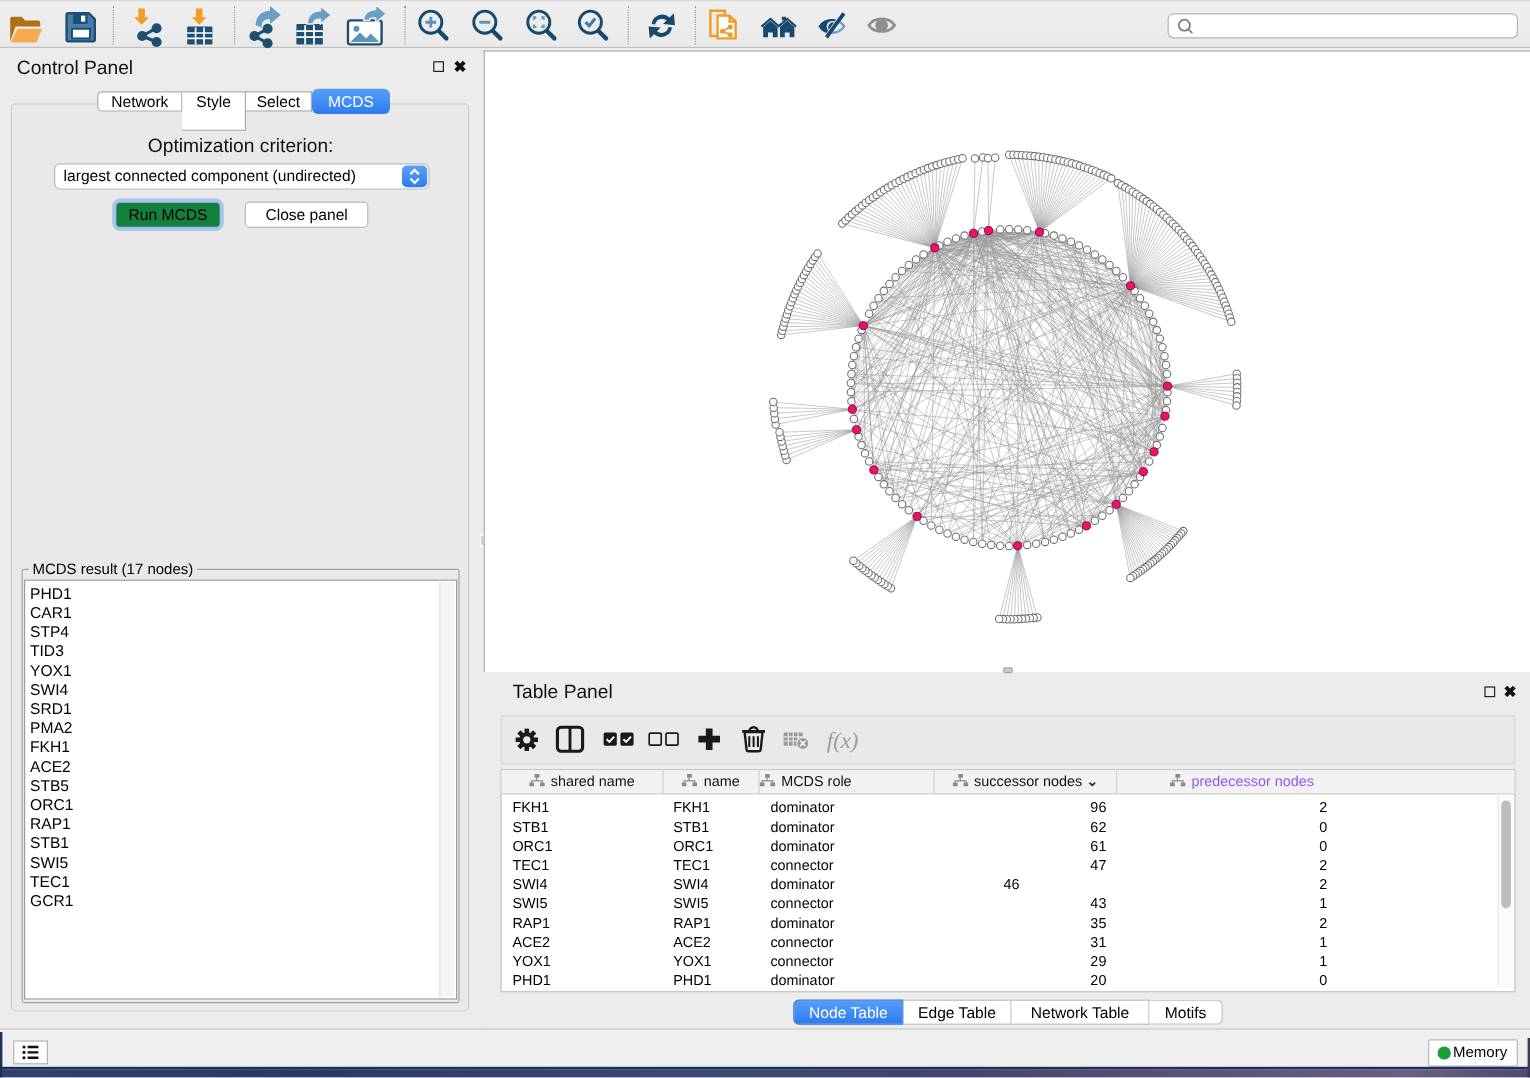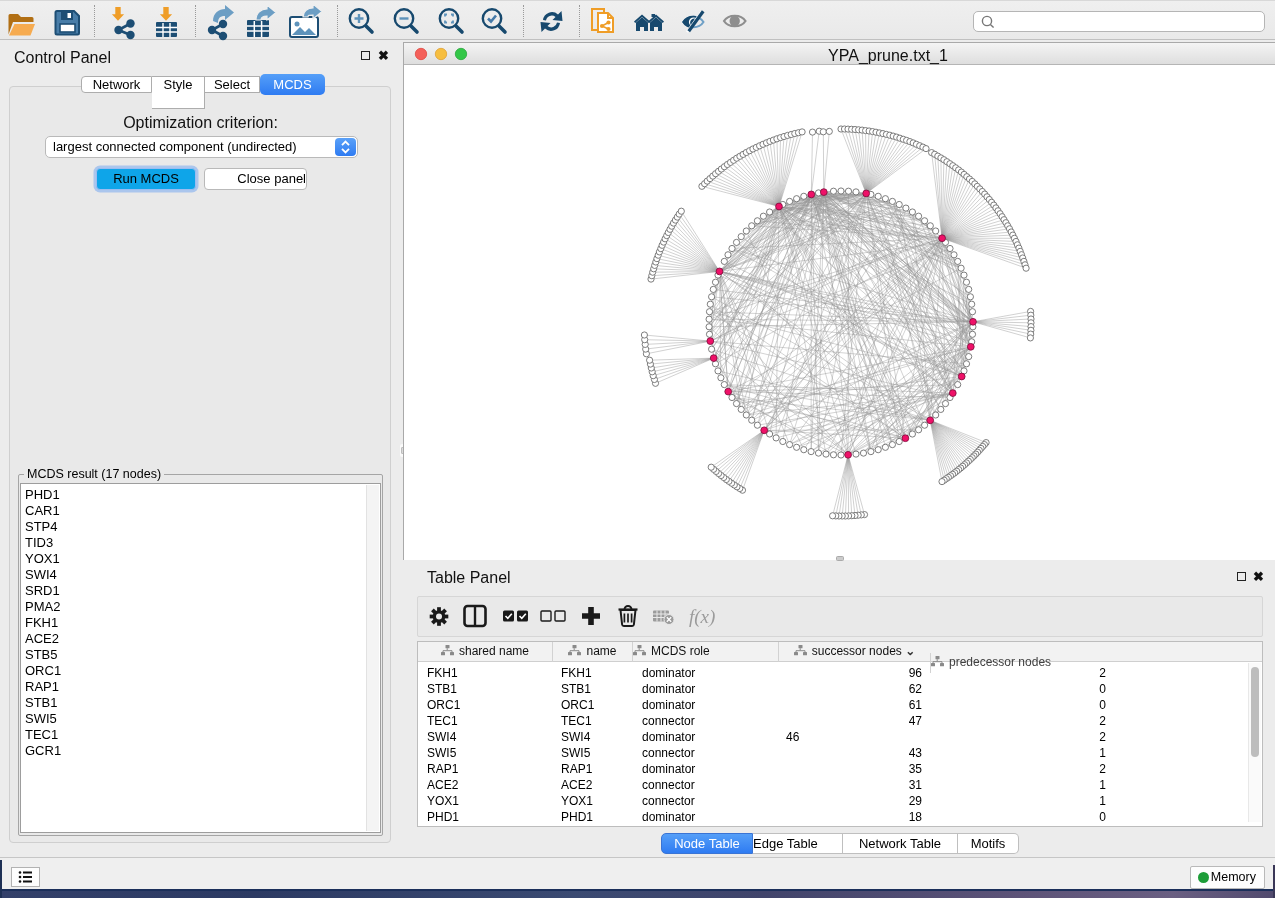--- a/index.html
+++ b/index.html
@@ -170,44 +170,36 @@
   <div class="abs ttl" style="left:0;top:73px;width:401px;text-align:center">Optimization criterion:</div>
 
   <div class="abs" style="left:45px;top:95px;width:313px;height:22px;background:#fff;border:1px solid #b9b9b9;border-radius:5px;font-size:13px;line-height:20px;padding-left:7px">largest connected component (undirected)
     <div class="abs" style="right:1px;top:1px;width:21px;height:18px;background:linear-gradient(#5ba1f8,#2e7bf2);border-radius:4px">
       <svg width="21" height="18" viewBox="0 0 21 18">
           <path d="M7 7.2 l3.5 -3.6 3.5 3.6 M7 10.8 l3.5 3.6 3.5 -3.6" stroke="#fff" stroke-width="1.8" fill="none"></path>
         </svg>
     </div>
   </div>
 
-  <div class="abs" style="left:96px;top:127px;width:100px;height:22px;background:#0ea5e9;border:1px solid #9bbdf1;border-radius:4px;box-shadow:0 0 0 2.5px rgba(120,170,240,.55);font-size:13px;text-align:center;line-height:20px">Run MCDS</div>
-  <div class="abs" style="left:204px;top:127px;width:103px;height:22px;background:#fff;border:1px solid #b9b9b9;border-radius:4px;font-size:13px;text-align:right;line-height:20px">Close panel</div>
+  <div class="abs" style="left:96px;top:127px;width:88px;height:22px;background:#15803d;border:1px solid #9bbdf1;border-radius:4px;box-shadow:0 0 0 2.5px rgba(120,170,240,.55);font-size:13px;text-align:center;line-height:20px">Run MCDS</div>
+  <div class="abs" style="left:204px;top:127px;width:103px;height:22px;background:#fff;border:1px solid #b9b9b9;border-radius:4px;font-size:13px;text-align:center;line-height:20px">Close panel</div>
 
   <div class="abs" style="left:18px;top:433px;width:365px;height:362px;border:1px solid #a5a5a5;border-radius:2px"></div>
   <div class="abs" style="left:24px;top:426px;background:#e9e9e9;font-size:12.5px;padding:0 3px">MCDS result (17 nodes)</div>
   <div class="abs" style="left:20px;top:442px;width:361px;height:350px;background:#fff;border:1px solid #9d9d9d">
     <div style="font-size:13px;line-height:16px;padding:3px 0 0 4px">PHD1<br>CAR1<br>STP4<br>TID3<br>YOX1<br>SWI4<br>SRD1<br>PMA2<br>FKH1<br>ACE2<br>STB5<br>ORC1<br>RAP1<br>STB1<br>SWI5<br>TEC1<br>GCR1</div>
     <div class="abs" style="right:1px;top:1px;width:13px;height:346px;background:#f4f4f4;border-left:1px solid #e2e2e2"></div>
   </div>
 </div>
 
 <div class="abs" style="left:400px;top:444px;width:5px;height:13px;background:#fafafa;border-radius:2px">
   <div class="abs" style="left:0.5px;top:3px;width:4px;height:7px;background:#dadada;border:1px solid #bdbdbd;border-radius:1px"></div>
 </div>
 
 <div class="abs" style="left:403px;top:42px;width:872px;height:518px;border:1px solid #a9a9a9;border-right:none;border-bottom:none;background:#fff">
-  <div class="abs" style="left:0;top:0;width:871px;height:22px;background:linear-gradient(#f4f4f4,#dedede);border-bottom:1px solid #b5b5b5">
-    <svg width="80" height="22">
-        <circle cx="17" cy="11" r="5.7" fill="#f4605a" stroke="#df4840" stroke-width=".8"></circle>
-        <circle cx="37" cy="11" r="5.7" fill="#f6be40" stroke="#dfa133" stroke-width=".8"></circle>
-        <circle cx="57" cy="11" r="5.7" fill="#33c748" stroke="#2aa73c" stroke-width=".8"></circle>
-      </svg>
-    <div class="abs ttl" style="left:0;top:4px;width:968px;text-align:center">YPA_prune.txt_1</div>
-  </div>
   <svg class="abs" style="left:0;top:22px" width="871" height="494" viewBox="0 0 871 494">
 <g stroke="#949494" stroke-width="0.75" stroke-opacity="0.55" fill="none">
 <line x1="375.0" y1="141.5" x2="305.5" y2="269.3"></line>
 <line x1="375.0" y1="141.5" x2="531.7" y2="166.0"></line>
 <line x1="375.0" y1="141.5" x2="462.2" y2="128.4"></line>
 <line x1="375.0" y1="141.5" x2="332.5" y2="177.4"></line>
 <line x1="375.0" y1="141.5" x2="557.7" y2="311.5"></line>
 <line x1="375.0" y1="141.5" x2="566.8" y2="281.8"></line>
 <line x1="375.0" y1="141.5" x2="568.9" y2="261.8"></line>
 <line x1="375.0" y1="141.5" x2="546.0" y2="183.5"></line>
@@ -1183,21 +1175,21 @@
             </g>
           </svg>MCDS role</div>
 <div class="abs" style="left:360px;top:0;width:152px;height:20px;border-left:1px solid #d2d2d2;font-size:12px;text-align:center;line-height:19px;color:#111"><svg width="13" height="11" viewBox="0 0 13 11" style="vertical-align:-1px;margin-right:5px">
             <g fill="#8a8a8a">
               <rect x="4.5" y="0" width="4" height="3.2" rx=".5"></rect>
               <rect x="0" y="7" width="4" height="3.2" rx=".5"></rect>
               <rect x="9" y="7" width="4" height="3.2" rx=".5"></rect>
               <path d="M6.2 3.2 v2 M2 7 v-1.3 h9 V7 M6.2" stroke="#8a8a8a" fill="none"></path>
             </g>
           </svg>successor nodes <span style="font-size:12px;color:#333;font-weight:bold">⌄</span></div>
-<div class="abs" style="left:512px;top:11px;width:165px;height:20px;border-left:1px solid #d2d2d2;font-size:12px;text-align:left;line-height:19px;color:#404040"><svg width="13" height="11" viewBox="0 0 13 11" style="vertical-align:-1px;margin-right:5px">
+<div class="abs" style="left:512px;top:0;width:165px;height:20px;border-left:1px solid #d2d2d2;font-size:12px;text-align:right;line-height:19px;color:#8b5cf6"><svg width="13" height="11" viewBox="0 0 13 11" style="vertical-align:-1px;margin-right:5px">
             <g fill="#8a8a8a">
               <rect x="4.5" y="0" width="4" height="3.2" rx=".5"></rect>
               <rect x="0" y="7" width="4" height="3.2" rx=".5"></rect>
               <rect x="9" y="7" width="4" height="3.2" rx=".5"></rect>
               <path d="M6.2 3.2 v2 M2 7 v-1.3 h9 V7 M6.2" stroke="#8a8a8a" fill="none"></path>
             </g>
           </svg>predecessor nodes</div>
     </div>
 <div class="abs" style="left:0;top:23px;width:830px;height:16px;font-size:12px;line-height:16px">
 <span class="abs" style="left:9px">FKH1</span>
@@ -1224,21 +1216,21 @@
 <span class="abs" style="left:9px">TEC1</span>
         <span class="abs" style="left:143px">TEC1</span>
         <span class="abs" style="left:224px">connector</span>
 <span class="abs" style="left:360px;width:144px;text-align:right">47</span>
         <span class="abs" style="left:512px;width:176px;text-align:right">2</span>
       </div>
 <div class="abs" style="left:0;top:87px;width:830px;height:16px;font-size:12px;line-height:16px">
 <span class="abs" style="left:9px">SWI4</span>
         <span class="abs" style="left:143px">SWI4</span>
         <span class="abs" style="left:224px">dominator</span>
-<span class="abs" style="left:368px;width:144px;text-align:left">46</span>
+<span class="abs" style="left:353px;width:144px;text-align:center">46</span>
         <span class="abs" style="left:512px;width:176px;text-align:right">2</span>
       </div>
 <div class="abs" style="left:0;top:103px;width:830px;height:16px;font-size:12px;line-height:16px">
 <span class="abs" style="left:9px">SWI5</span>
         <span class="abs" style="left:143px">SWI5</span>
         <span class="abs" style="left:224px">connector</span>
 <span class="abs" style="left:360px;width:144px;text-align:right">43</span>
         <span class="abs" style="left:512px;width:176px;text-align:right">1</span>
       </div>
 <div class="abs" style="left:0;top:119px;width:830px;height:16px;font-size:12px;line-height:16px">
@@ -1259,32 +1251,32 @@
 <span class="abs" style="left:9px">YOX1</span>
         <span class="abs" style="left:143px">YOX1</span>
         <span class="abs" style="left:224px">connector</span>
 <span class="abs" style="left:360px;width:144px;text-align:right">29</span>
         <span class="abs" style="left:512px;width:176px;text-align:right">1</span>
       </div>
 <div class="abs" style="left:0;top:167px;width:830px;height:16px;font-size:12px;line-height:16px">
 <span class="abs" style="left:9px">PHD1</span>
         <span class="abs" style="left:143px">PHD1</span>
         <span class="abs" style="left:224px">dominator</span>
-<span class="abs" style="left:360px;width:144px;text-align:right">18</span>
+<span class="abs" style="left:360px;width:144px;text-align:right">20</span>
         <span class="abs" style="left:512px;width:176px;text-align:right">0</span>
       </div>
 
     <div class="abs" style="right:1px;top:21px;width:13px;height:159px;background:#fafafa;border-left:1px solid #e8e8e8">
       <div class="abs" style="left:2px;top:4px;width:8px;height:90px;background:#bdbdbd;border-radius:4px"></div>
     </div>
   </div>
 
 <div class="abs" style="left:258px;top:267px;height:21px;font-size:13px">
   <div class="abs" style="left:0;width:92px;height:21px;background:linear-gradient(#559ff8,#2e7bf2);border:1px solid #3a74d4;border-radius:5px 0 0 5px;color:#fff;text-align:center;line-height:20px">Node Table</div>
-  <div class="abs" style="left:92px;width:90px;height:21px;background:#fff;border:1px solid #bfbfbf;border-left:none;line-height:20px">Edge Table</div>
+  <div class="abs" style="left:92px;width:90px;height:21px;background:#fff;border:1px solid #bfbfbf;border-left:none;text-align:center;line-height:20px">Edge Table</div>
   <div class="abs" style="left:182px;width:115px;height:21px;background:#fff;border:1px solid #bfbfbf;border-left:none;text-align:center;line-height:20px">Network Table</div>
   <div class="abs" style="left:297px;width:61px;height:21px;background:#fff;border:1px solid #bfbfbf;border-left:none;border-radius:0 5px 5px 0;text-align:center;line-height:20px">Motifs</div>
 </div>
 </div>
 
 <div class="abs" style="left:0;top:857px;width:1275px;height:33px;background:#efefef;border-top:1px solid #c6c6c6">
   <div class="abs" style="left:11px;top:9px;width:29px;height:20px;background:#fdfdfd;border:1px solid #b2b2b2">
     <svg width="27" height="18" viewBox="0 0 27 18">
         <g fill="#111">
           <circle cx="8" cy="4.5" r="1.3"></circle>

